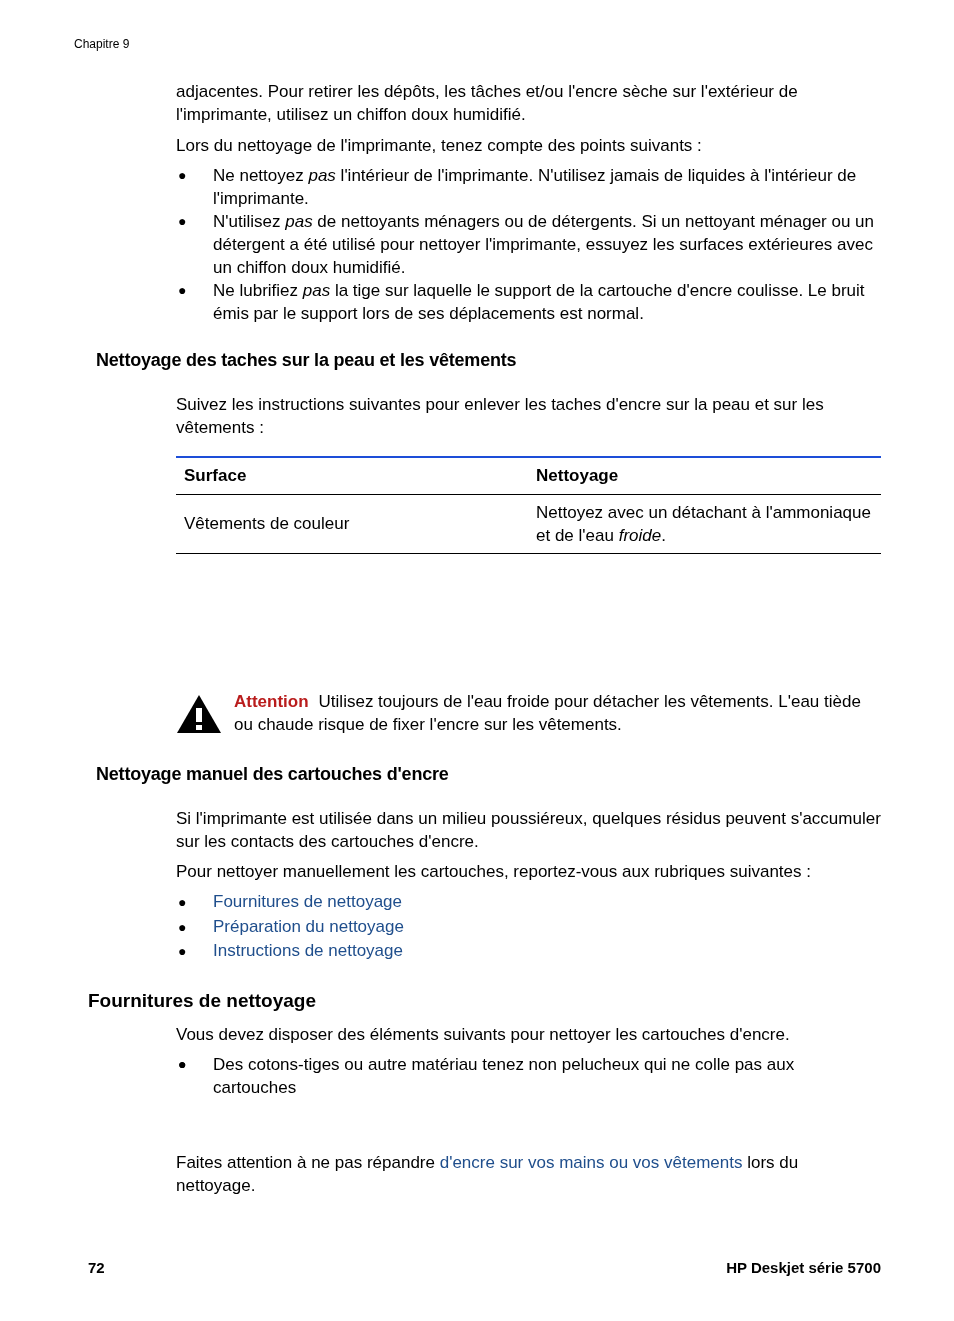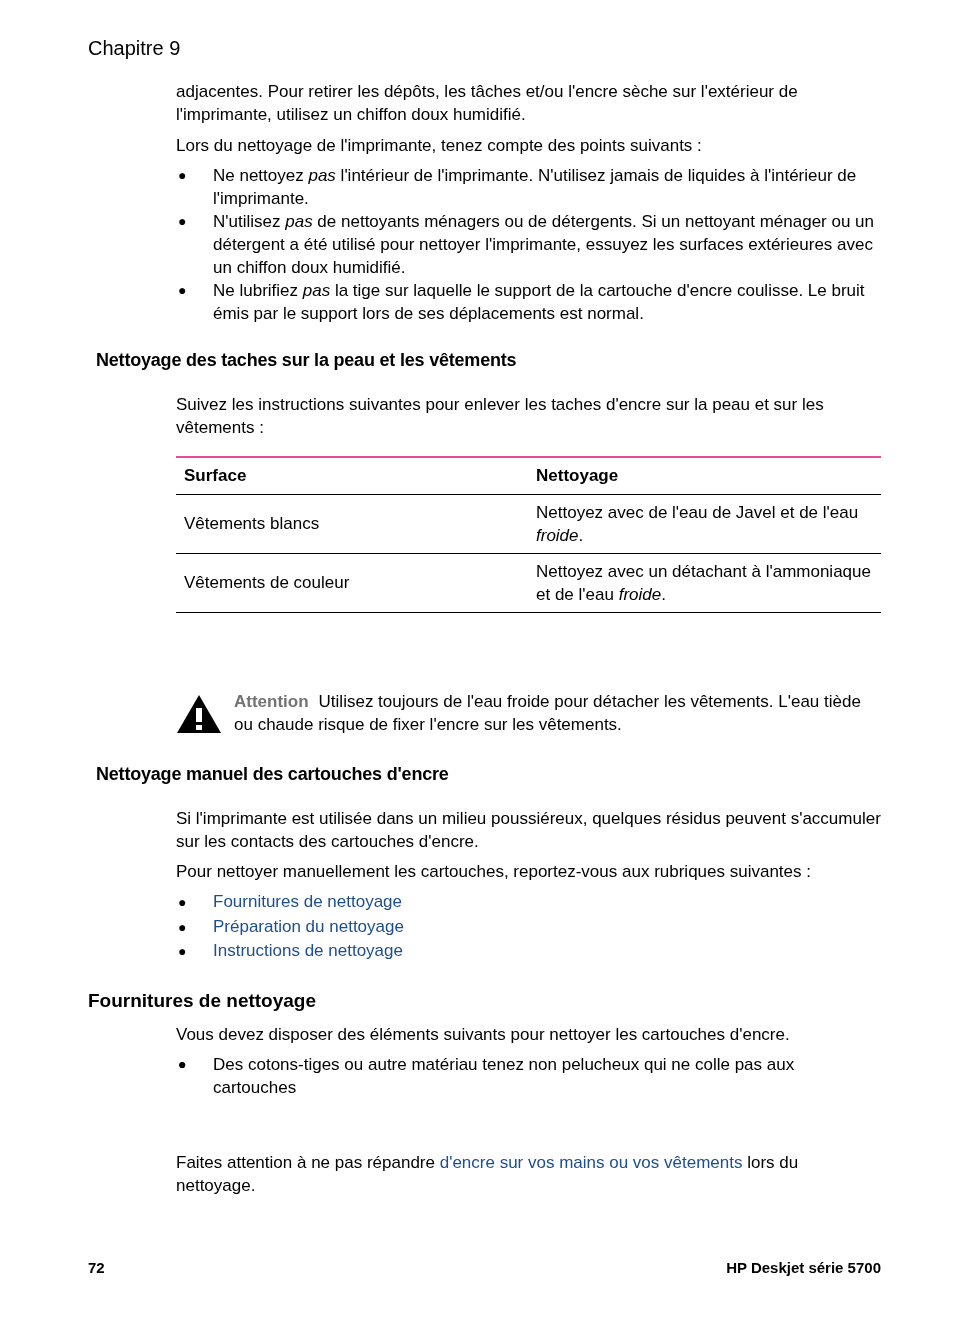--- a/index.html
+++ b/index.html
@@ -2,41 +2,41 @@
 <html><head>
 <meta charset="utf-8">
 <style>
   html, body { margin: 0; padding: 0; background: #ffffff; }
   body {
     width: 954px; height: 1321px; position: relative; overflow: hidden;
     font-family: "Liberation Sans", sans-serif; color: #000;
     font-size: 17px;
   }
   .abs { position: absolute; }
-  .header-chapter { left: 88px; top: 37px; font-size: 20px; }
+  .header-chapter { left: 74px; top: 37px; font-size: 12px; }
   .para { position: absolute; left: 176px; width: 705px; line-height: 23px; }
   .bullet-list { position: absolute; left: 176px; width: 705px; margin: 0; padding: 0; list-style: none; }
   .bullet-list li { position: relative; padding-left: 37px; line-height: 23px; }
   .bullet-list li .dot { position: absolute; left: 2px; top: 0; font-size: 14px; }
   .h1 { position: absolute; left: 96px; font-size: 18px; font-weight: bold; letter-spacing: -0.2px; }
   .h2 { position: absolute; left: 88px; font-size: 19px; font-weight: bold; }
   .link { color: #1f4e8c; }
   table.tbl {
     position: absolute; left: 176px; top: 456px; width: 705px;
     border-collapse: collapse; font-size: 17px;
   }
   table.tbl th, table.tbl td { text-align: left; vertical-align: middle; padding: 0 8px; line-height: 23px; }
-  table.tbl thead tr { border-top: 2px solid #ec4899; border-bottom: 1px solid #000; height: 37px; }
+  table.tbl thead tr { border-top: 2px solid #1d4ed8; border-bottom: 1px solid #000; height: 37px; }
   table.tbl tbody tr { border-bottom: 1px solid #000; height: 59px; }
   table.tbl th { font-weight: bold; }
   .col1 { width: 336px; }
   .warn { position: absolute; left: 176px; top: 690px; width: 705px; }
   .warn-icon { position: absolute; left: 0; top: 4px; width: 46px; height: 40px; }
   .warn-text { position: absolute; left: 58px; top: 0; width: 650px; line-height: 23px; }
-  .warn-label { color: #737373; font-weight: bold; margin-right: 10px; }
+  .warn-label { color: #b91c1c; font-weight: bold; margin-right: 10px; }
   .footer-page { left: 88px; top: 1259px; font-size: 15px; font-weight: bold; }
   .footer-title { right: 73px; top: 1259px; font-size: 15px; font-weight: bold; }
 </style>
 </head>
 <body>
 
 <div class="abs header-chapter">Chapitre 9</div>
 
 <div class="para" style="top:80px;">adjacentes. Pour retirer les dépôts, les tâches et/ou l'encre sèche sur l'extérieur de l'imprimante, utilisez un chiffon doux humidifié.</div>
 <div class="para" style="top:134px;">Lors du nettoyage de l'imprimante, tenez compte des points suivants :</div>
@@ -51,24 +51,20 @@
 <div class="para" style="top:393px;">Suivez les instructions suivantes pour enlever les taches d'encre sur la peau et sur les vêtements :</div>
 
 <table class="tbl">
   <thead>
     <tr>
       <th class="col1">Surface</th>
       <th>Nettoyage</th>
     </tr>
   </thead>
   <tbody>
-    <tr>
-      <td class="col1">Vêtements blancs</td>
-      <td><span>Nettoyez avec de l'eau de Javel et de l'eau </span><em>froide</em><span>.</span></td>
-    </tr>
     <tr>
       <td class="col1">Vêtements de couleur</td>
       <td><span>Nettoyez avec un détachant à l'ammoniaque et de l'eau </span><em>froide</em><span>.</span></td>
     </tr>
   </tbody>
 </table>
 
 <div class="warn">
   <svg class="warn-icon" viewBox="0 0 46 40">
     <polygon points="23,1 45,39 1,39" fill="#000"></polygon>

